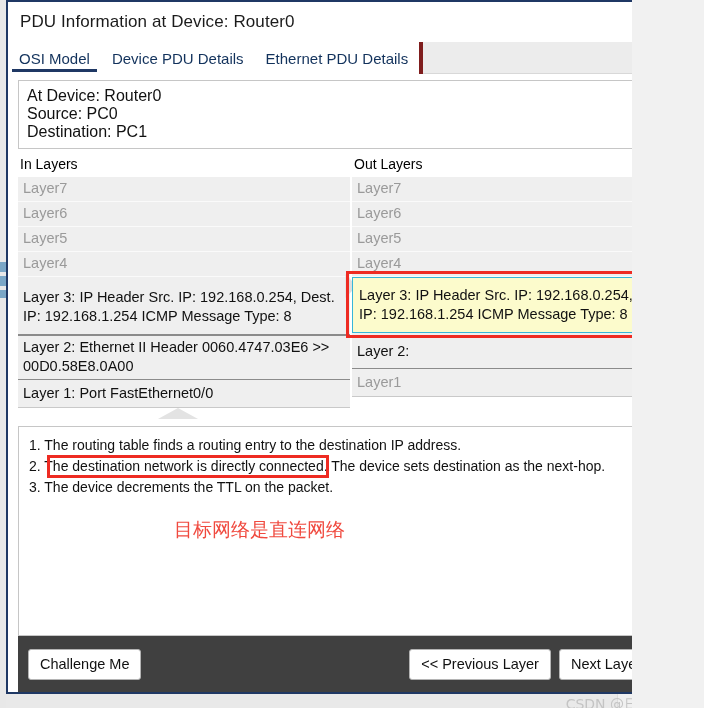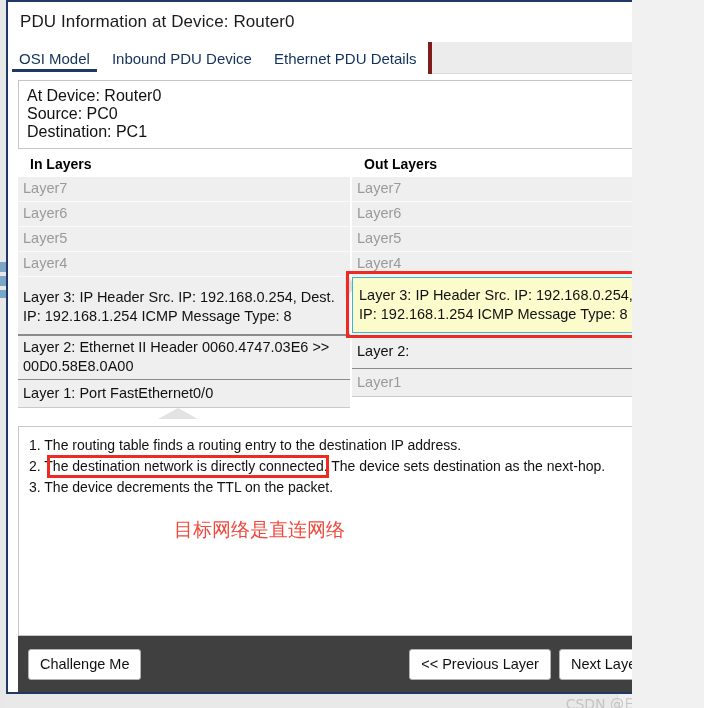--- a/index.html
+++ b/index.html
@@ -168,25 +168,24 @@
     margin-top: 7px;
     position: relative;
   }
   .layers-col {
     width: 332px;
     flex: 0 0 332px;
     position: relative;
   }
   .col-title {
     font-size: 14px;
-    font-weight: bold;
+    font-weight: normal;
     color: #000;
     margin-bottom: 5px;
     padding-left: 2px;
-    margin-left: 10px;
   }
   .layers-gap {
     flex: 1 1 auto;
     position: relative;
   }
   .arrow-right {
     position: absolute;
     left: 50%;
     top: 118px;
     transform: translateX(-50%);
@@ -350,21 +349,21 @@
     <div class="titlebar">
       <div class="title-text">PDU Information at Device: Router0</div>
       <div class="close-btn">×</div>
     </div>
 
     <div class="tabbar">
       <div class="tab active">
         <span>OSI Model</span>
       </div>
       <div class="tab">
-        <span>Inbound PDU Device</span>
+        <span>Device PDU Details</span>
       </div>
       <div class="tab">
         <span>Ethernet PDU Details</span>
       </div>
       <div class="tab-filler"></div>
     </div>
 
     <div class="dialog-body">
 
       <div class="info-box">

